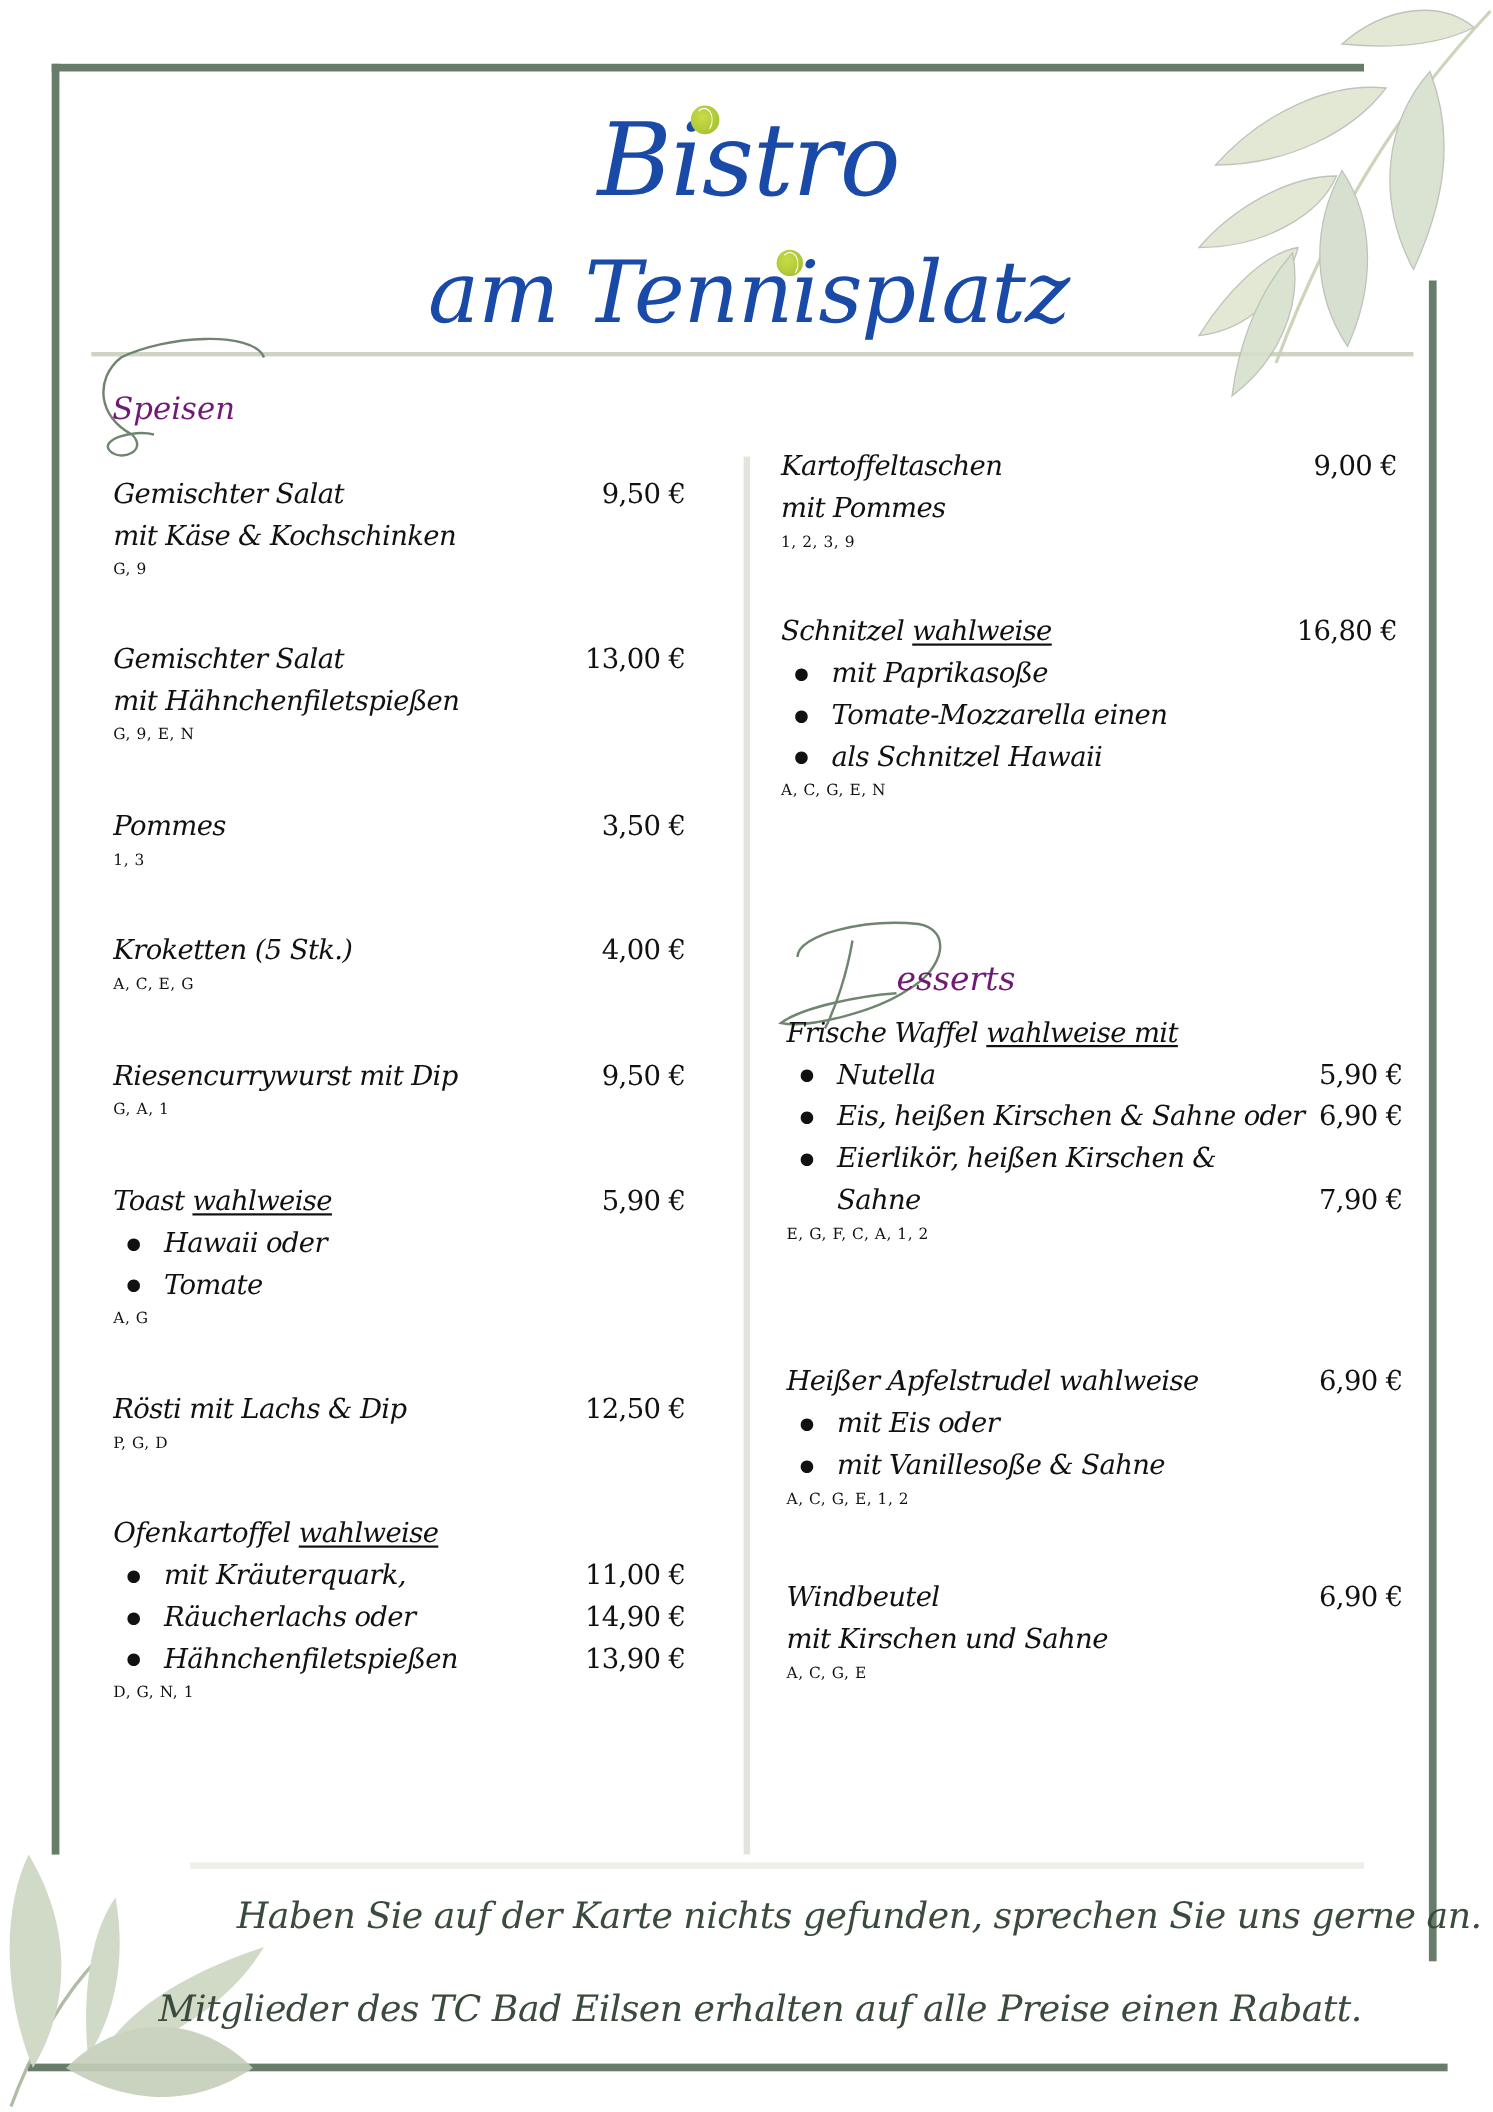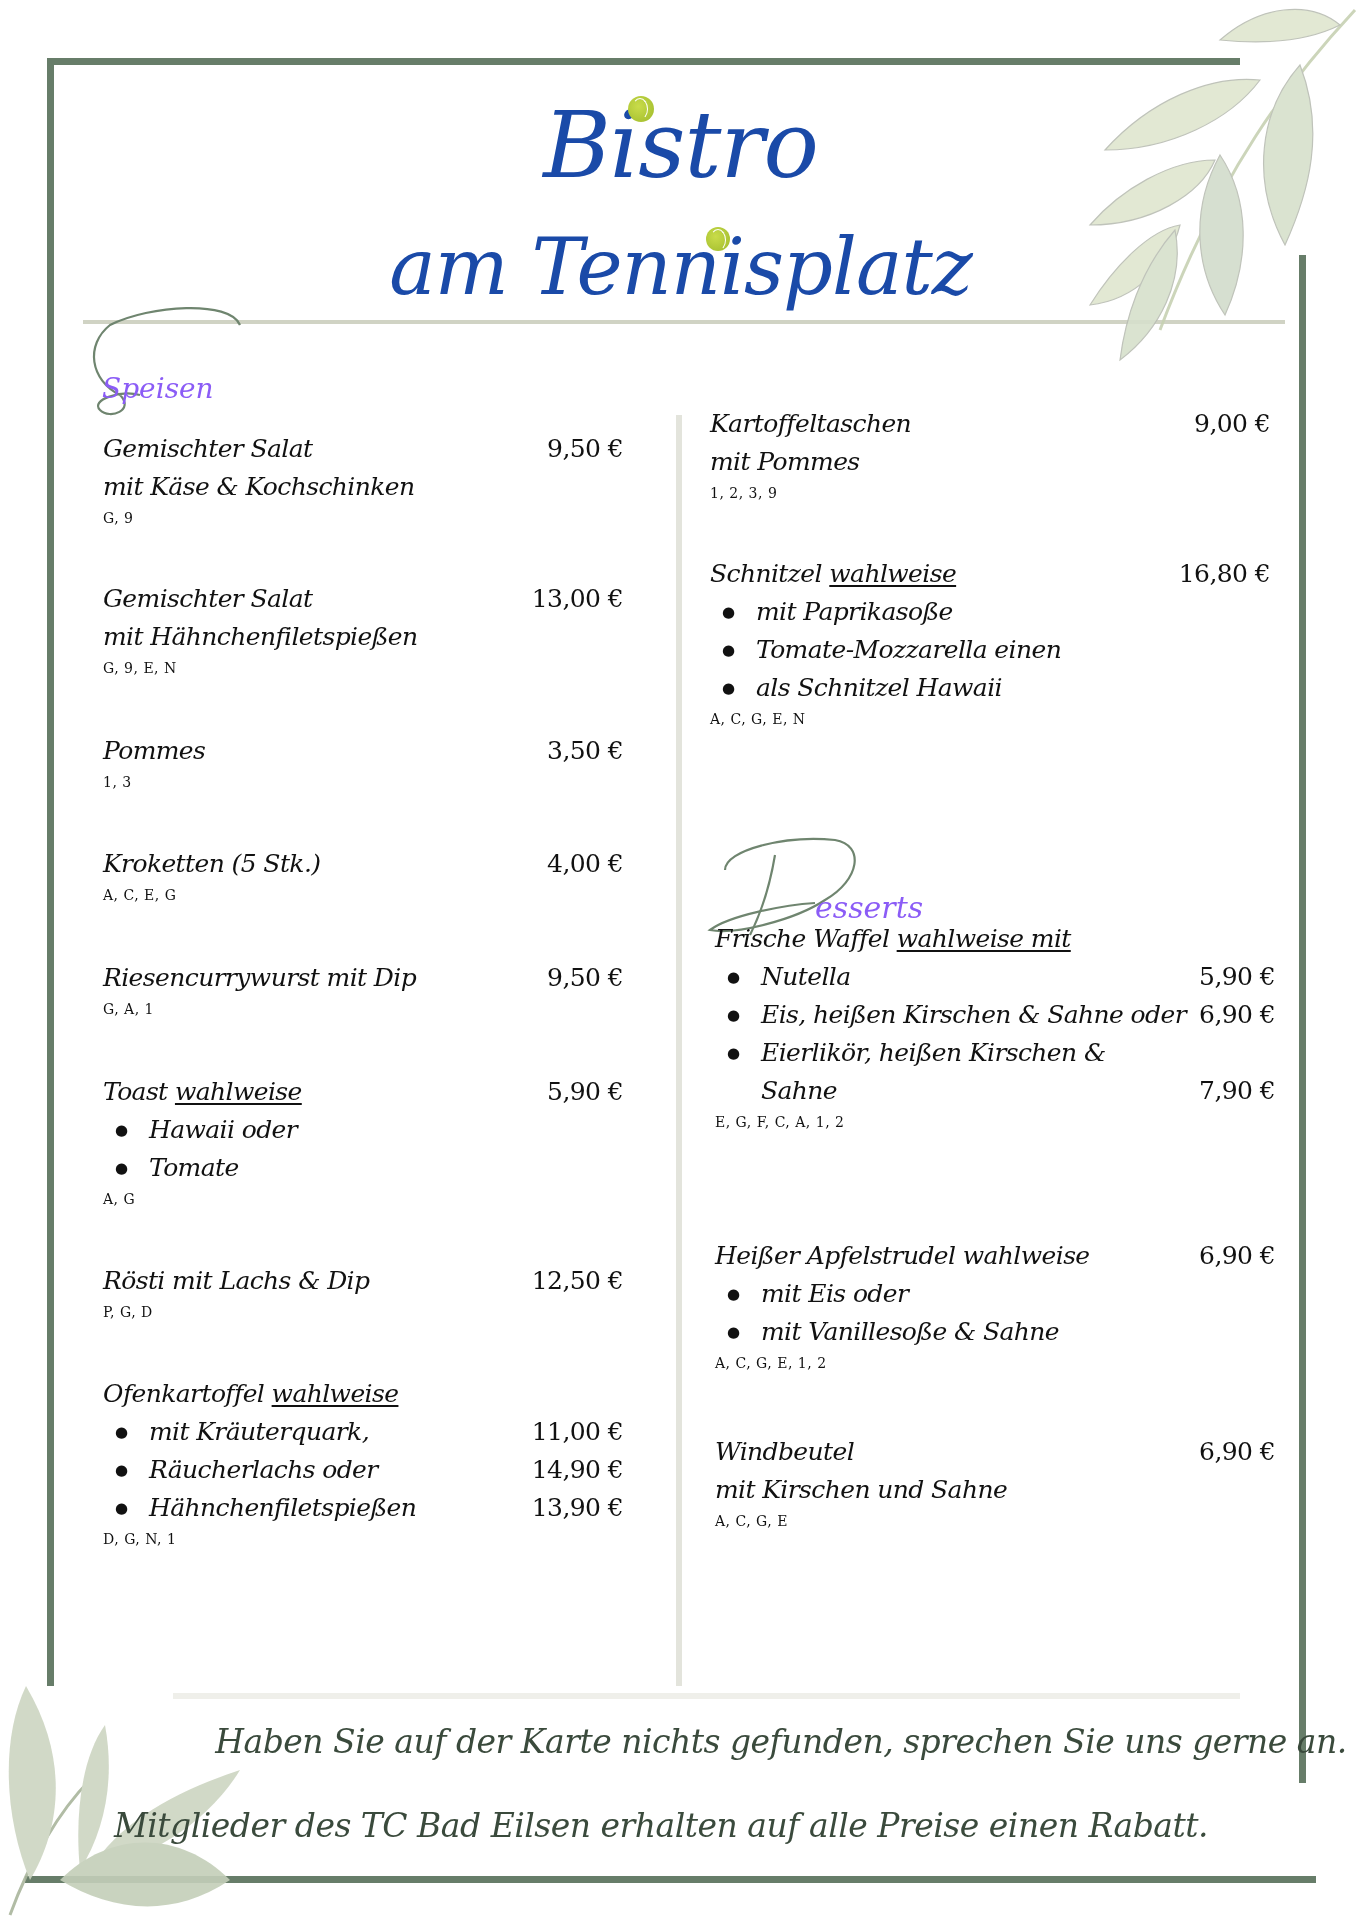--- a/index.html
+++ b/index.html
@@ -7,21 +7,21 @@
          font-family: "DejaVu Serif", serif; color:#111; }
   .abs { position:absolute; }
   .frame { background:#677d69; position:absolute; }
   .light { background:#d0d3c4; position:absolute; }
   .title { position:absolute; left:0; width:1357px; text-align:center; color:#1a4aa8;
            font-family:"DejaVu Serif", serif; font-style:italic; letter-spacing:-1px; }
   .ball { position:absolute; width:26px; height:26px; border-radius:50%;
           background:radial-gradient(circle at 40% 40%, #c9dc4a, #9fba2b); }
   .ball::after { content:""; position:absolute; left:4px; top:2px; width:14px; height:20px;
           border:1.5px solid #fff; border-radius:50%; border-left-color:transparent; border-bottom-color:transparent; }
-  .script { position:absolute; color:#8b5cf6; font-family:"DejaVu Serif", serif; font-style:italic;margin-top:17px; }
+  .script { position:absolute; color:#701a75; font-family:"DejaVu Serif", serif; font-style:italic; }
   .item { position:absolute; font-size:25px; line-height:38px; font-style:italic;
           font-family:"DejaVu Serif", serif; letter-spacing:-0.6px; }
   .item .row { display:flex; justify-content:space-between; }
   .item .price { font-style:normal; white-space:nowrap; }
   .item .allerg { font-size:14px; line-height:24px; font-style:normal; letter-spacing:0.5px; }
   .item ul { margin:0; padding:0 0 0 46px; list-style:none; }
   .item li { position:relative; display:flex; justify-content:space-between; }
   .item li::before { content:"\25CF"; position:absolute; left:-34px; font-size:15px; font-style:normal; }
   .u { text-decoration:underline; text-underline-offset:3px; }
   .footer-text { position:absolute; left:0; width:1357px; text-align:center; color:#3a4a3c;
@@ -244,13 +244,13 @@
 <div class="item" style="left:715px; top:1433px; width:560px;">
   <div class="row">
       <span>Windbeutel</span>
       <span class="price">6,90 €</span>
     </div>
   <div>mit Kirschen und Sahne</div>
   <div class="allerg">A, C, G, E</div>
 </div>
 
 <div class="footer-text" style="top:1722px; padding-left:205px; width:1152px;">Haben Sie auf der Karte nichts gefunden, sprechen Sie uns gerne an.</div>
-<div class="footer-text" style="top:1806px; padding-left:85px; width:1152px;">Mitglieder des TC Bad Eilsen erhalten auf alle Preise einen Rabatt.</div>
+<div class="footer-text" style="top:1806px; padding-left:115px; width:1152px;">Mitglieder des TC Bad Eilsen erhalten auf alle Preise einen Rabatt.</div>
 
 </body></html>

